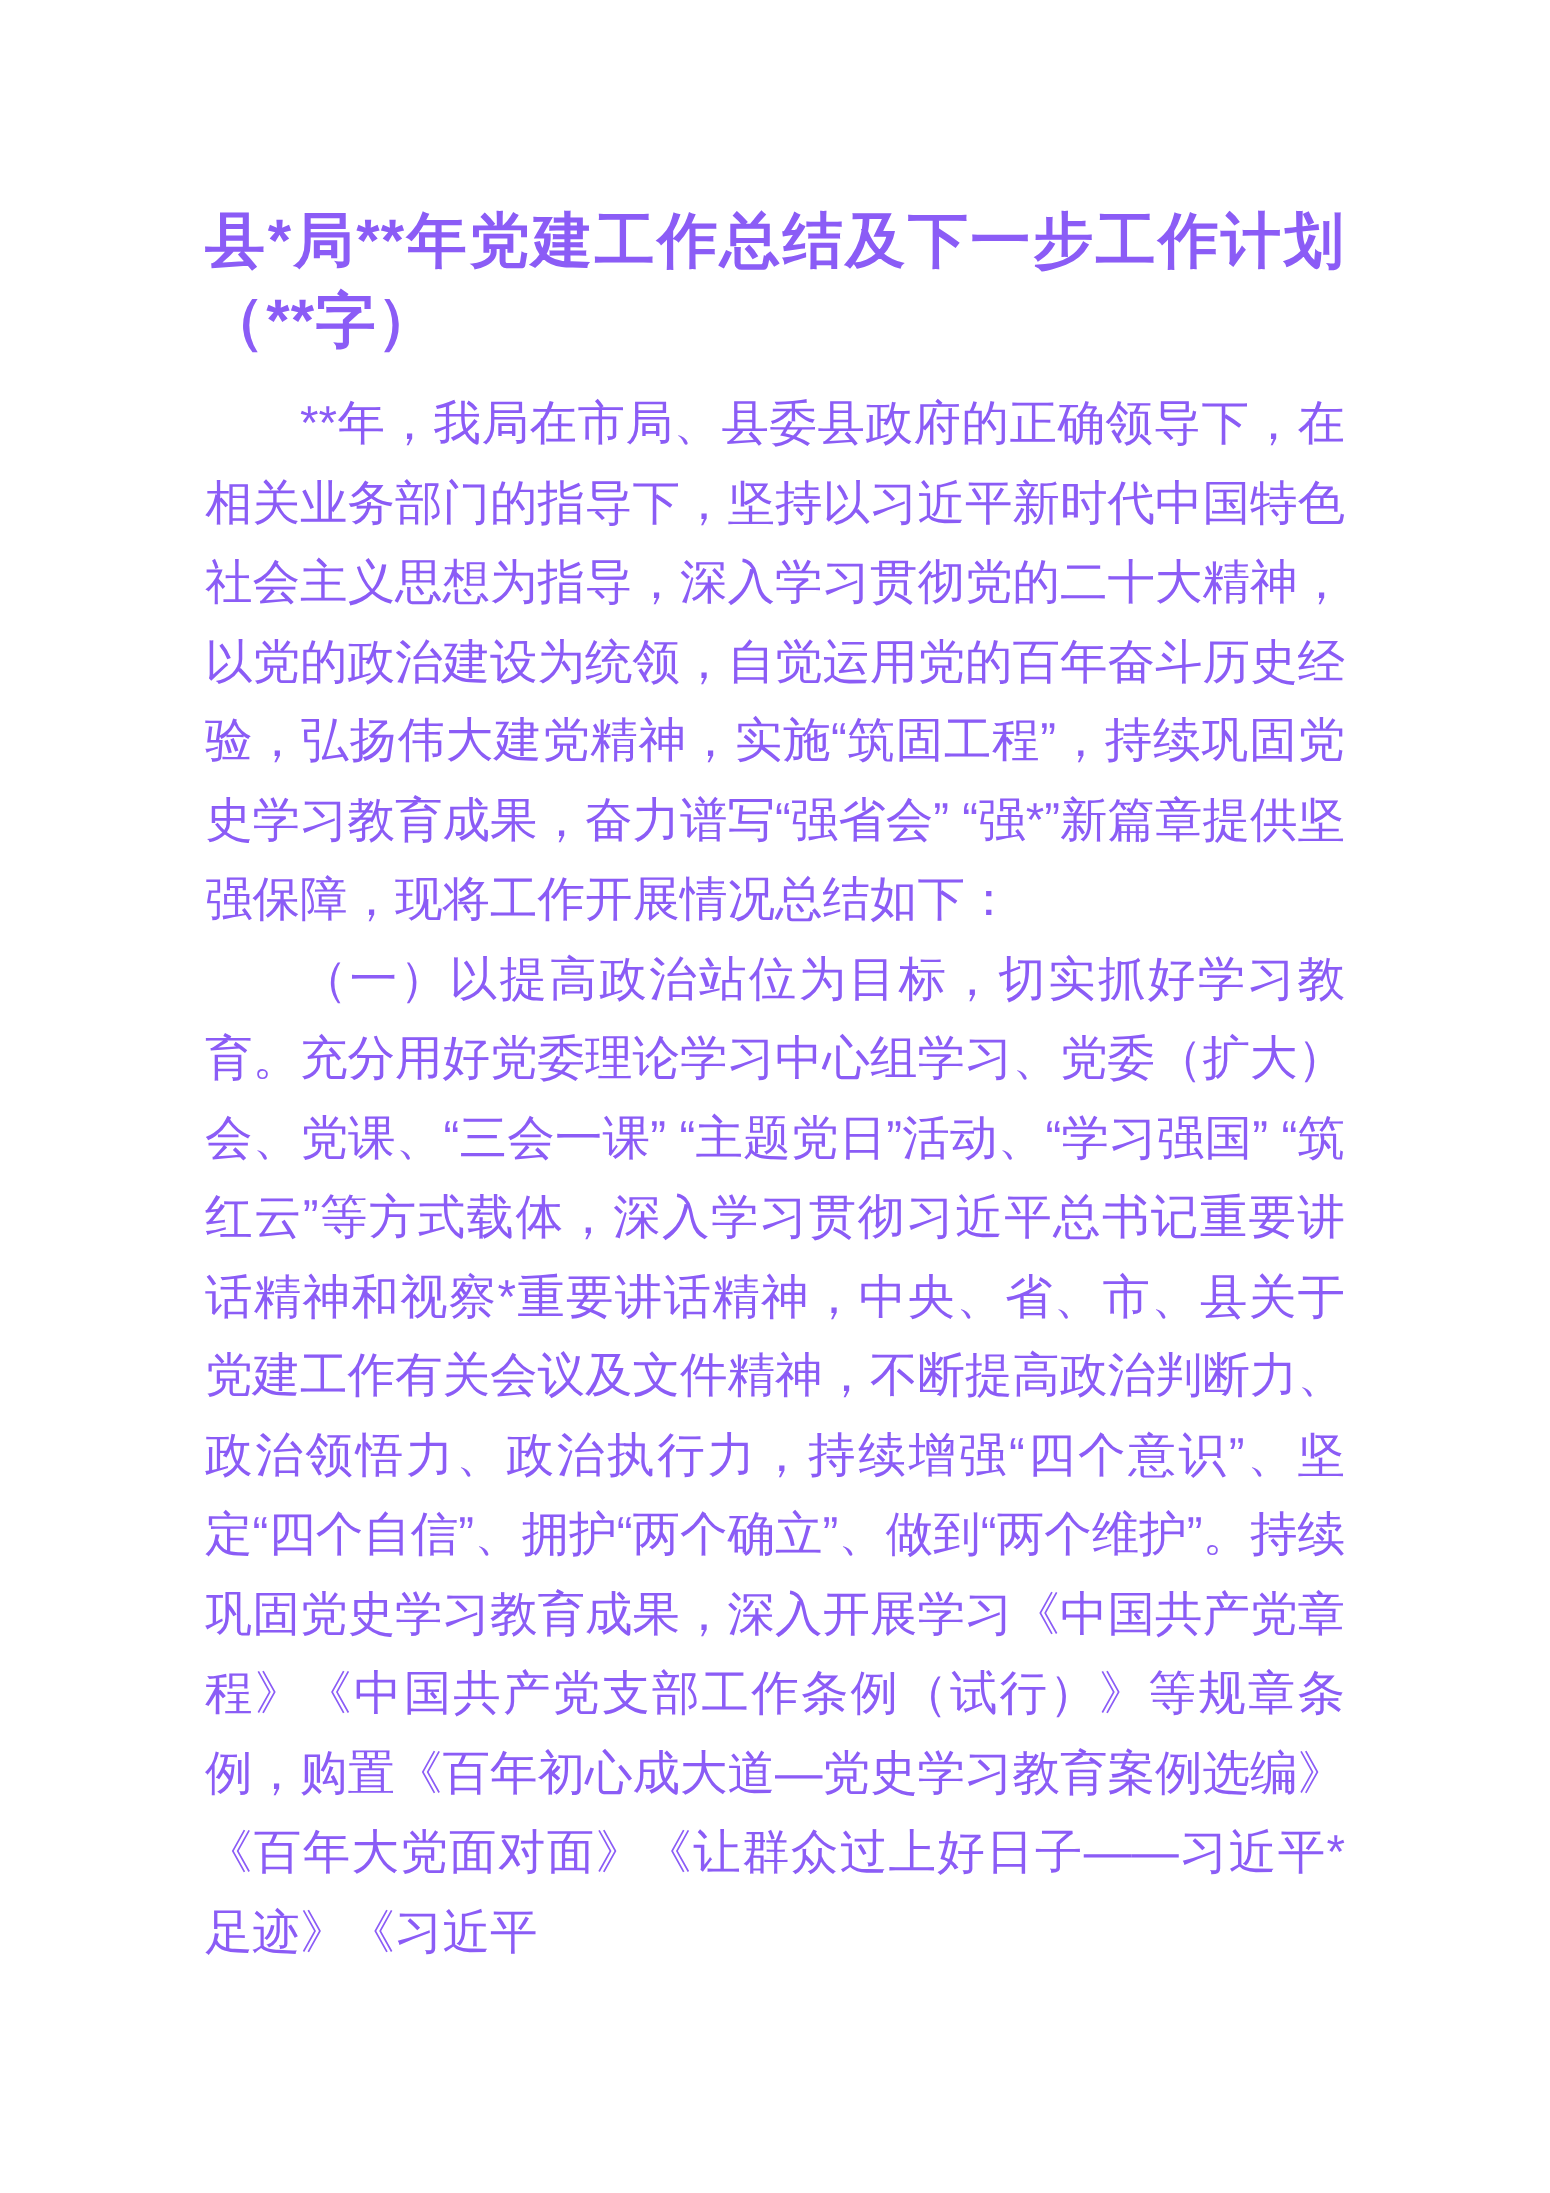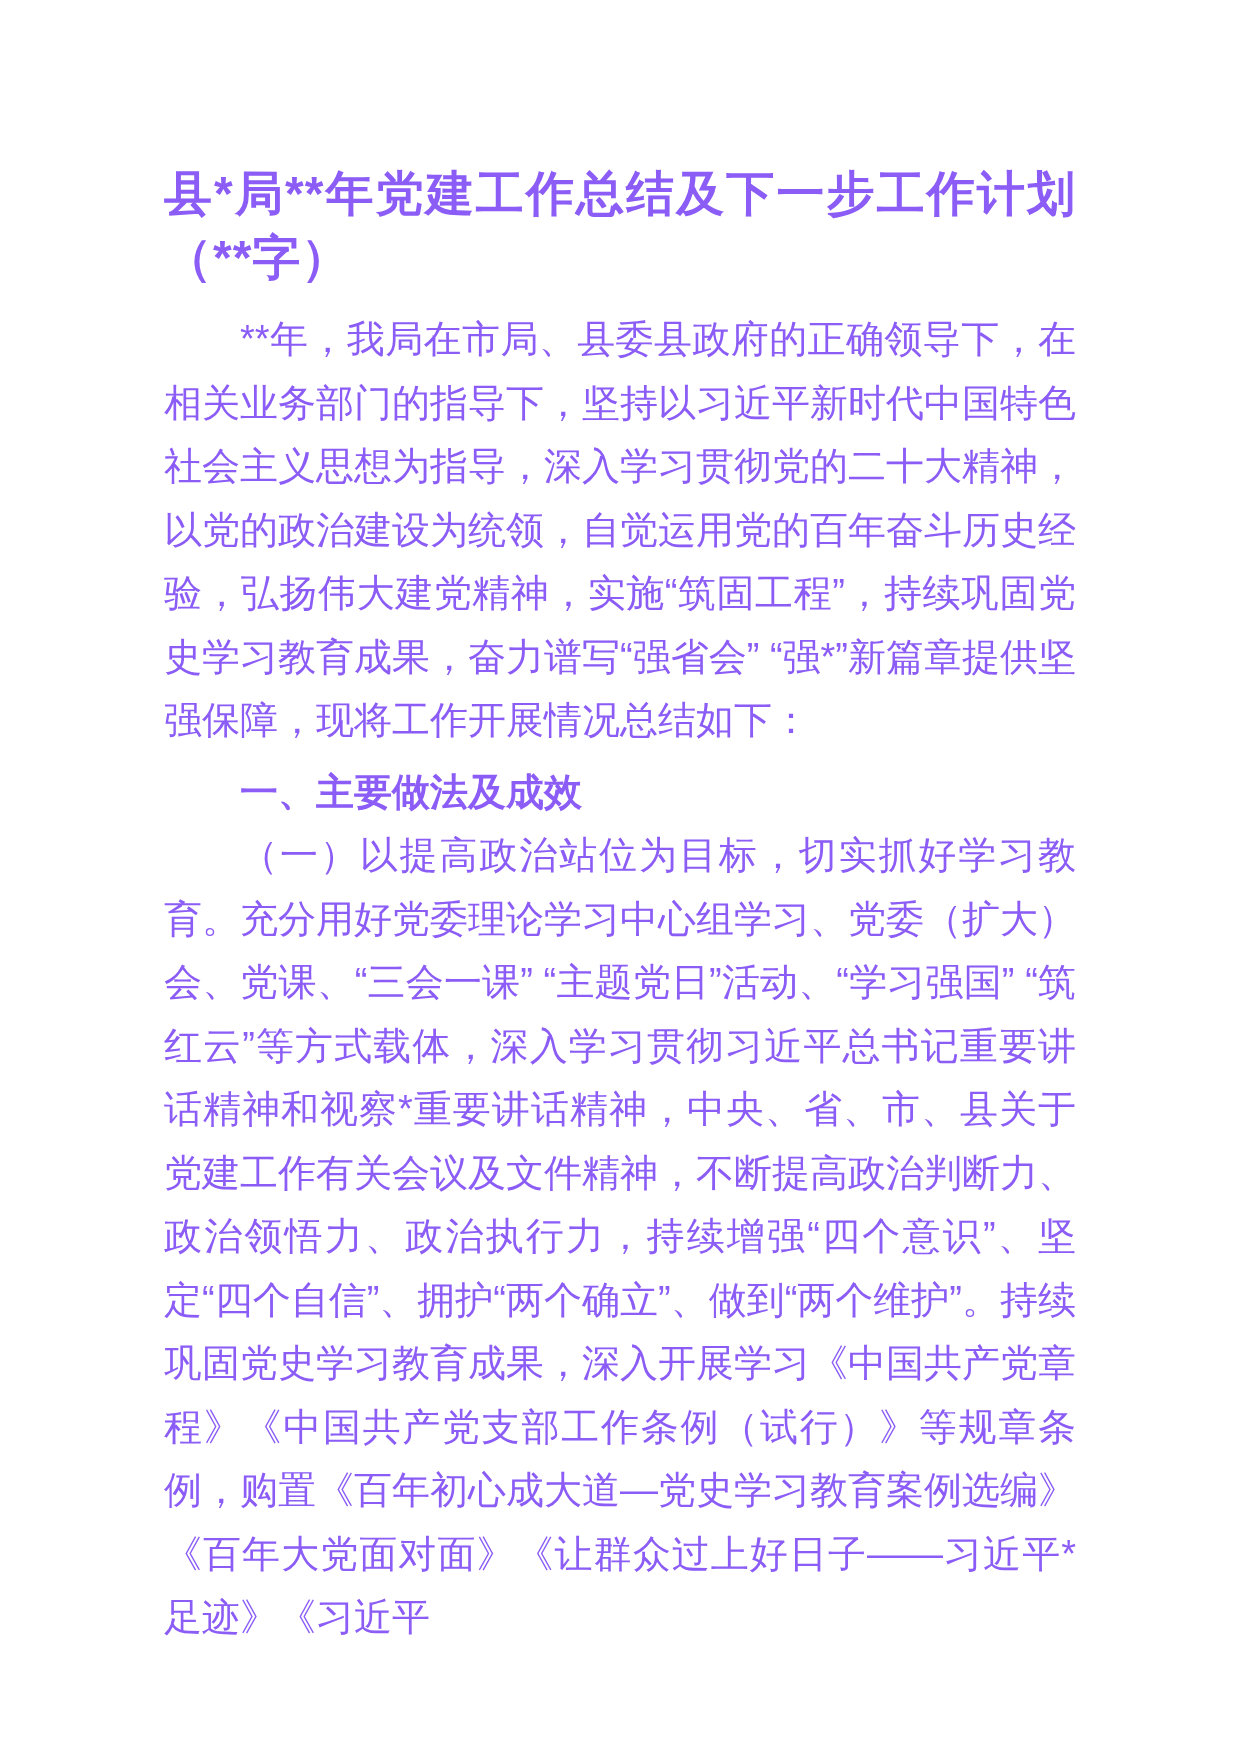--- a/index.html
+++ b/index.html
@@ -45,16 +45,15 @@
   }
 </style>
 </head>
 <body>
 
 <div class="page">
   <h1 class="doc-title">县*局**年党建工作总结及下一步工作计划（**字）</h1>
 
   <p class="body-para">**年，我局在市局、县委县政府的正确领导下，在相关业务部门的指导下，坚持以习近平新时代中国特色社会主义思想为指导，深入学习贯彻党的二十大精神，以党的政治建设为统领，自觉运用党的百年奋斗历史经验，弘扬伟大建党精神，实施“筑固工程”，持续巩固党史学习教育成果，奋力谱写“强省会” “强*”新篇章提供坚强保障，现将工作开展情况总结如下：</p>
 
-  <h2 class="section-heading">一、主要做法及成效</h2>
 
   <p class="body-para">（一）以提高政治站位为目标，切实抓好学习教育。充分用好党委理论学习中心组学习、党委（扩大）会、党课、“三会一课” “主题党日”活动、“学习强国” “筑红云”等方式载体，深入学习贯彻习近平总书记重要讲话精神和视察*重要讲话精神，中央、省、市、县关于党建工作有关会议及文件精神，不断提高政治判断力、政治领悟力、政治执行力，持续增强“四个意识”、坚定“四个自信”、拥护“两个确立”、做到“两个维护”。持续巩固党史学习教育成果，深入开展学习《中国共产党章程》《中国共产党支部工作条例（试行）》等规章条例，购置《百年初心成大道—党史学习教育案例选编》《百年大党面对面》《让群众过上好日子——习近平*足迹》《习近平</p>
 </div>
 
 </body></html>

